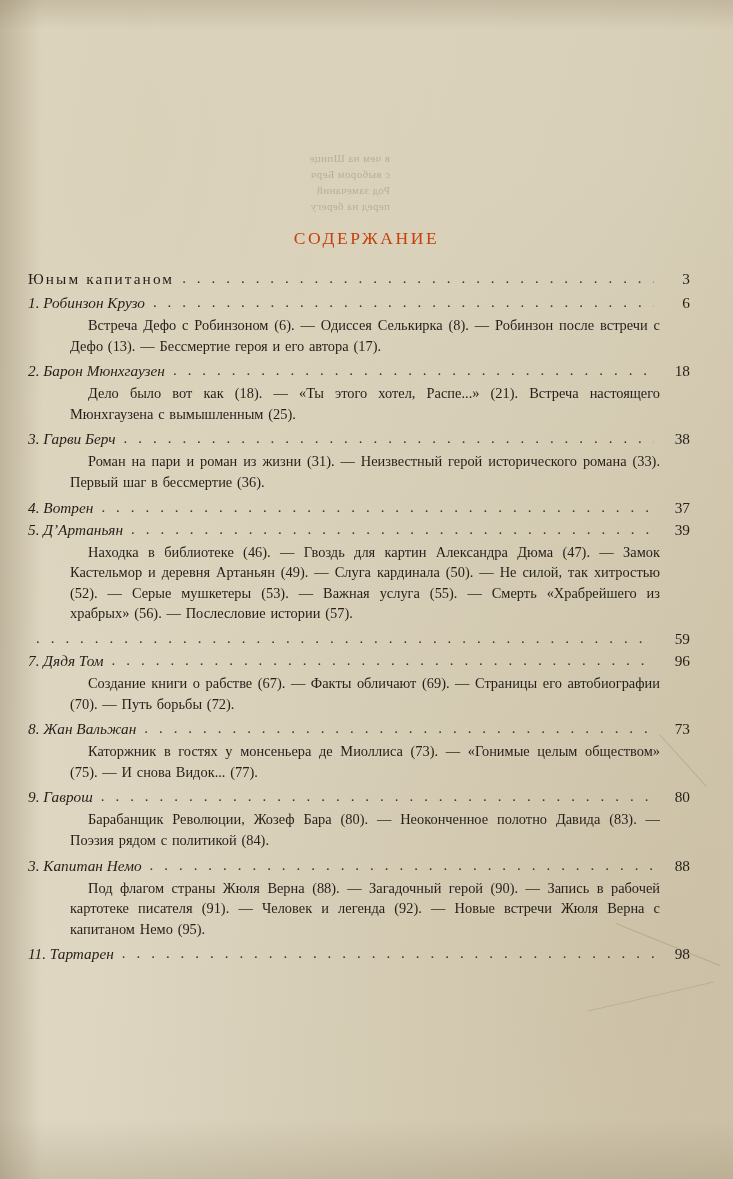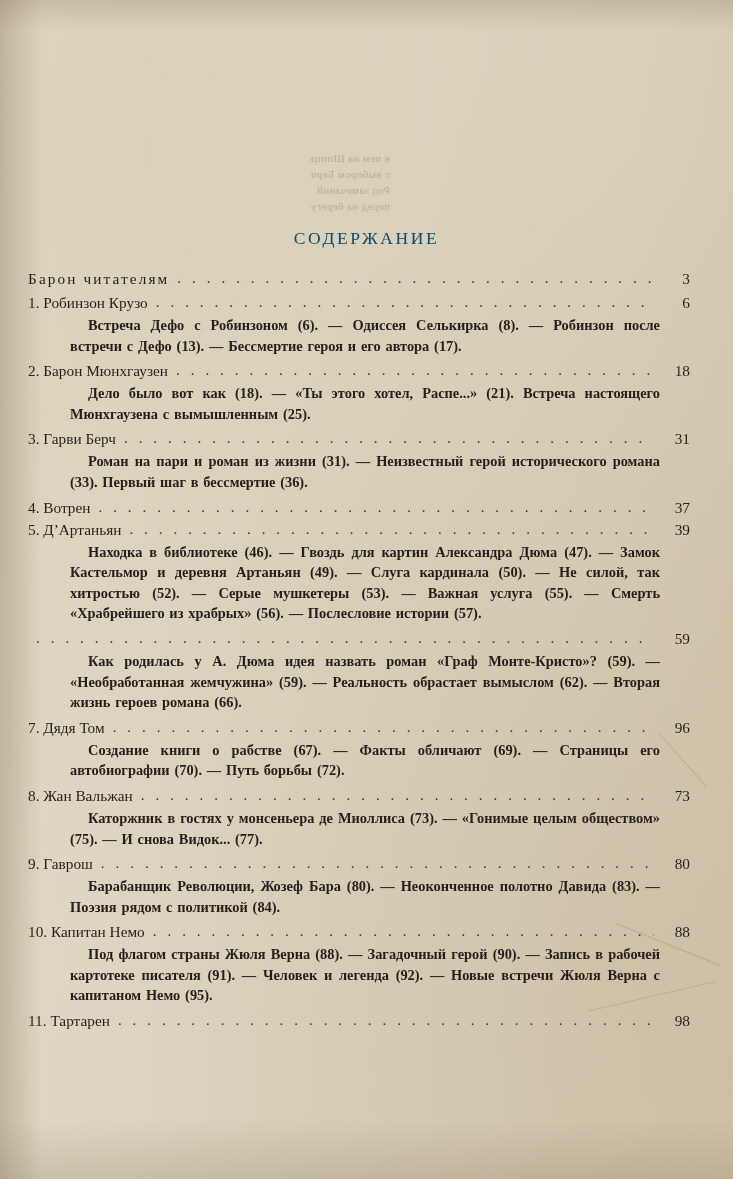--- a/index.html
+++ b/index.html
@@ -67,40 +67,41 @@
   }
 
   .toc-title {
     position: absolute;
     top: 228px;
     left: 0;
     width: 733px;
     text-align: center;
     font-size: 17.5px;
     letter-spacing: 2.6px;
-    color: #0c4a6e;
+    color: #c2410c;
   }
 
   .toc-body {
     position: absolute;
     top: 268px;
     left: 28px;
     width: 662px;
   }
 
   .entry { position: relative; }
 
   .entry-head {
     display: flex;
     align-items: baseline;
     font-size: 15.3px;
     line-height: 22px;
     white-space: nowrap;
   }
   .entry-head .label {
+    font-style: italic;
   }
   .entry-head.first .label {
     font-style: normal;
     letter-spacing: 2.1px;
   }
   .dots {
     flex: 1 1 auto;
     overflow: hidden;
     white-space: nowrap;
     margin: 0 6px 0 8px;
@@ -116,21 +117,20 @@
     text-align: right;
     font-size: 15.3px;
   }
   .desc {
     font-size: 14.4px;
     line-height: 20.6px;
     text-align: justify;
     margin: 1px 30px 4px 42px;
     text-indent: 18px;
     word-spacing: 1.2px;
-    font-weight: bold;
   }
   .gap-sm { height: 2px; }
 </style>
 </head>
 <body>
 
 <div class="paper"></div>
 <div class="edge-shade-left"></div>
 <div class="edge-shade-top"></div>
 <div class="edge-shade-bottom"></div>
@@ -147,21 +147,21 @@
 <div class="scratch" style="left:648px;top:760px;width:70px;height:1px;transform:rotate(48deg);"></div>
 
 <div class="content">
 
   <div class="toc-title">СОДЕРЖАНИЕ</div>
 
   <div class="toc-body">
 
     <div class="entry">
       <div class="entry-head first">
-        <span class="label">Барон  читателям</span>
+        <span class="label">Юным  капитаном</span>
         <span class="dots">. . . . . . . . . . . . . . . . . . . . . . . . . . . . . . . . . . . . . . . . . . . . . . . . . . . . .</span>
         <span class="page-num">3</span>
       </div>
     </div>
     <div class="gap-sm"></div>
 
     <div class="entry">
       <div class="entry-head">
         <span class="label">1. Робинзон  Крузо</span>
         <span class="dots">. . . . . . . . . . . . . . . . . . . . . . . . . . . . . . . . . . . . . . . . . . . . . . . . . . . . .</span>
@@ -176,21 +176,21 @@
         <span class="dots">. . . . . . . . . . . . . . . . . . . . . . . . . . . . . . . . . . . . . . . . . . . . . . . . . . . . .</span>
         <span class="page-num">18</span>
       </div>
       <div class="desc">Дело было вот как (18). — «Ты этого хотел, Распе...» (21). Встреча настоящего Мюнхгаузена с вымышленным (25).</div>
     </div>
 
     <div class="entry">
       <div class="entry-head">
         <span class="label">3. Гарви Берч</span>
         <span class="dots">. . . . . . . . . . . . . . . . . . . . . . . . . . . . . . . . . . . . . . . . . . . . . . . . . . . . .</span>
-        <span class="page-num">31</span>
+        <span class="page-num">38</span>
       </div>
       <div class="desc">Роман на пари и роман из жизни (31). — Неизвестный герой исторического романа (33). Первый шаг в бессмертие (36).</div>
     </div>
 
     <div class="entry">
       <div class="entry-head">
         <span class="label">4. Вотрен</span>
         <span class="dots">. . . . . . . . . . . . . . . . . . . . . . . . . . . . . . . . . . . . . . . . . . . . . . . . . . . . .</span>
         <span class="page-num">37</span>
       </div>
@@ -203,21 +203,20 @@
         <span class="page-num">39</span>
       </div>
       <div class="desc">Находка в библиотеке (46). — Гвоздь для картин Александра Дюма (47). — Замок Кастельмор и деревня Артаньян (49). — Слуга кардинала (50). — Не силой, так хитростью (52). — Серые мушкетеры (53). — Важная услуга (55). — Смерть «Храбрейшего из храбрых» (56). — Послесловие истории (57).</div>
     </div>
 
     <div class="entry">
       <div class="entry-head">
         <span class="dots">. . . . . . . . . . . . . . . . . . . . . . . . . . . . . . . . . . . . . . . . . . . . . . . . . . . . .</span>
         <span class="page-num">59</span>
       </div>
-      <div class="desc">Как родилась у А. Дюма идея назвать роман «Граф Монте-Кристо»? (59). — «Необработанная жемчужина» (59). — Реальность обрастает вымыслом (62). — Вторая жизнь героев романа (66).</div>
     </div>
 
     <div class="entry">
       <div class="entry-head">
         <span class="label">7. Дядя  Том</span>
         <span class="dots">. . . . . . . . . . . . . . . . . . . . . . . . . . . . . . . . . . . . . . . . . . . . . . . . . . . . .</span>
         <span class="page-num">96</span>
       </div>
       <div class="desc">Создание книги о рабстве (67). — Факты обличают (69). — Страницы его автобиографии (70). — Путь борьбы (72).</div>
     </div>
@@ -235,21 +234,21 @@
       <div class="entry-head">
         <span class="label">9. Гаврош</span>
         <span class="dots">. . . . . . . . . . . . . . . . . . . . . . . . . . . . . . . . . . . . . . . . . . . . . . . . . . . . .</span>
         <span class="page-num">80</span>
       </div>
       <div class="desc">Барабанщик Революции, Жозеф Бара (80). — Неоконченное полотно Давида (83). — Поэзия рядом с политикой (84).</div>
     </div>
 
     <div class="entry">
       <div class="entry-head">
-        <span class="label">10. Капитан Немо</span>
+        <span class="label">3. Капитан Немо</span>
         <span class="dots">. . . . . . . . . . . . . . . . . . . . . . . . . . . . . . . . . . . . . . . . . . . . . . . . . . . . .</span>
         <span class="page-num">88</span>
       </div>
       <div class="desc">Под флагом страны Жюля Верна (88). — Загадочный герой (90). — Запись в рабочей картотеке писателя (91). — Человек и легенда (92). — Новые встречи Жюля Верна с капитаном Немо (95).</div>
     </div>
 
     <div class="entry" style="margin-top:2px;">
       <div class="entry-head">
         <span class="label">11. Тартарен</span>
         <span class="dots">. . . . . . . . . . . . . . . . . . . . . . . . . . . . . . . . . . . . . . . . . . . . . . . . . . . . .</span>

